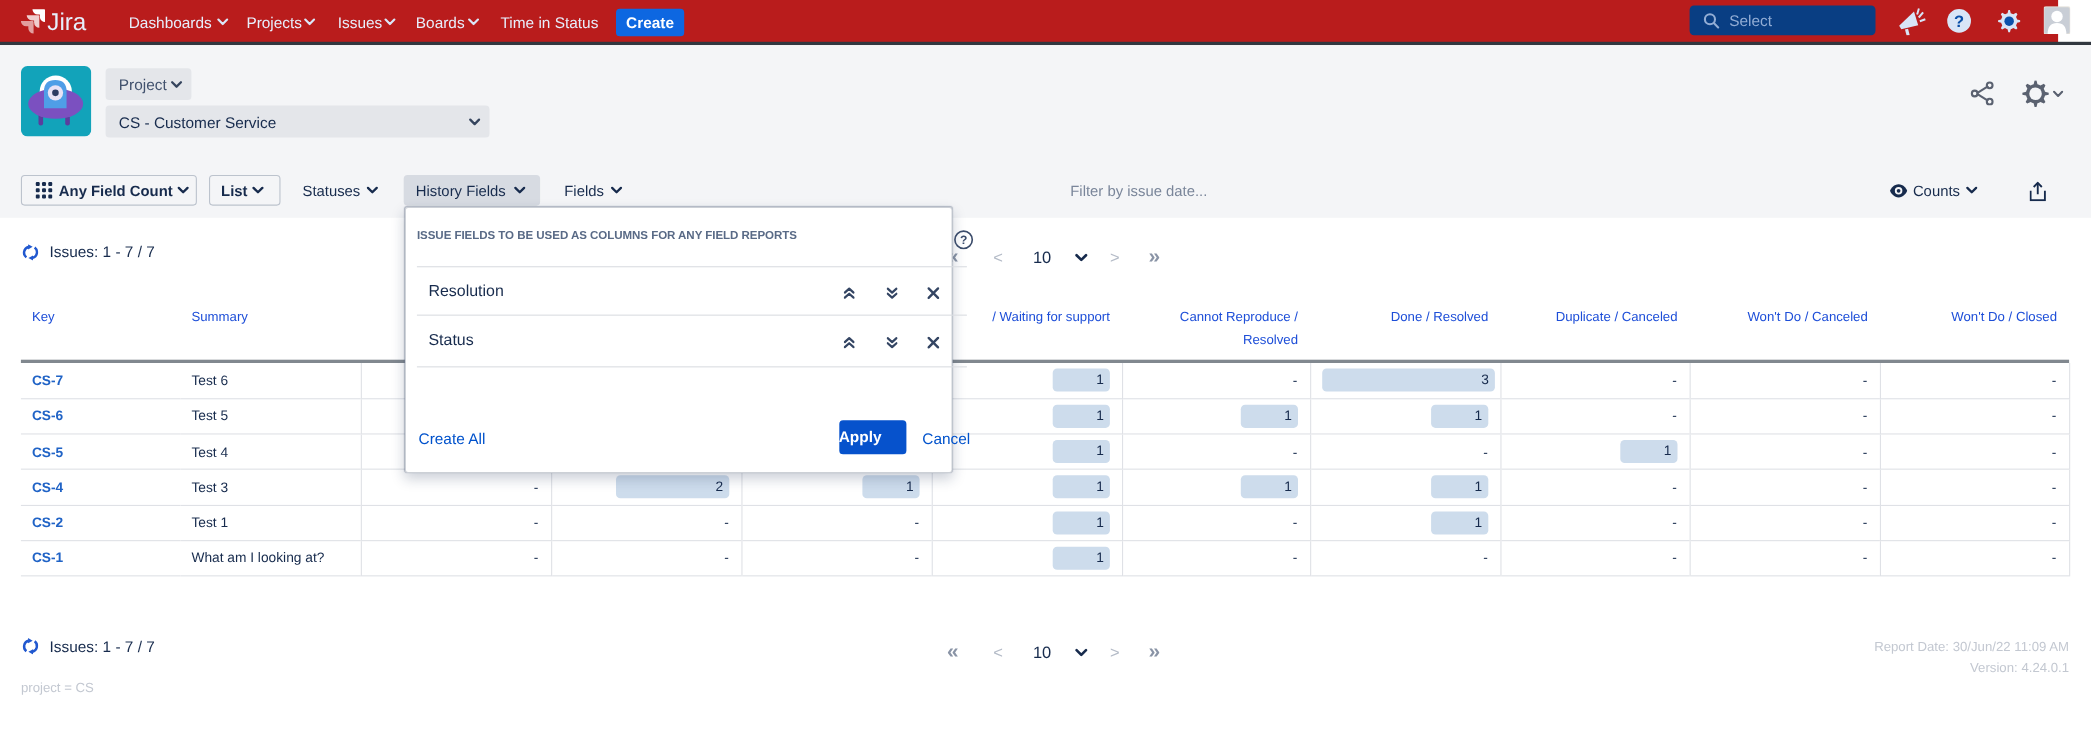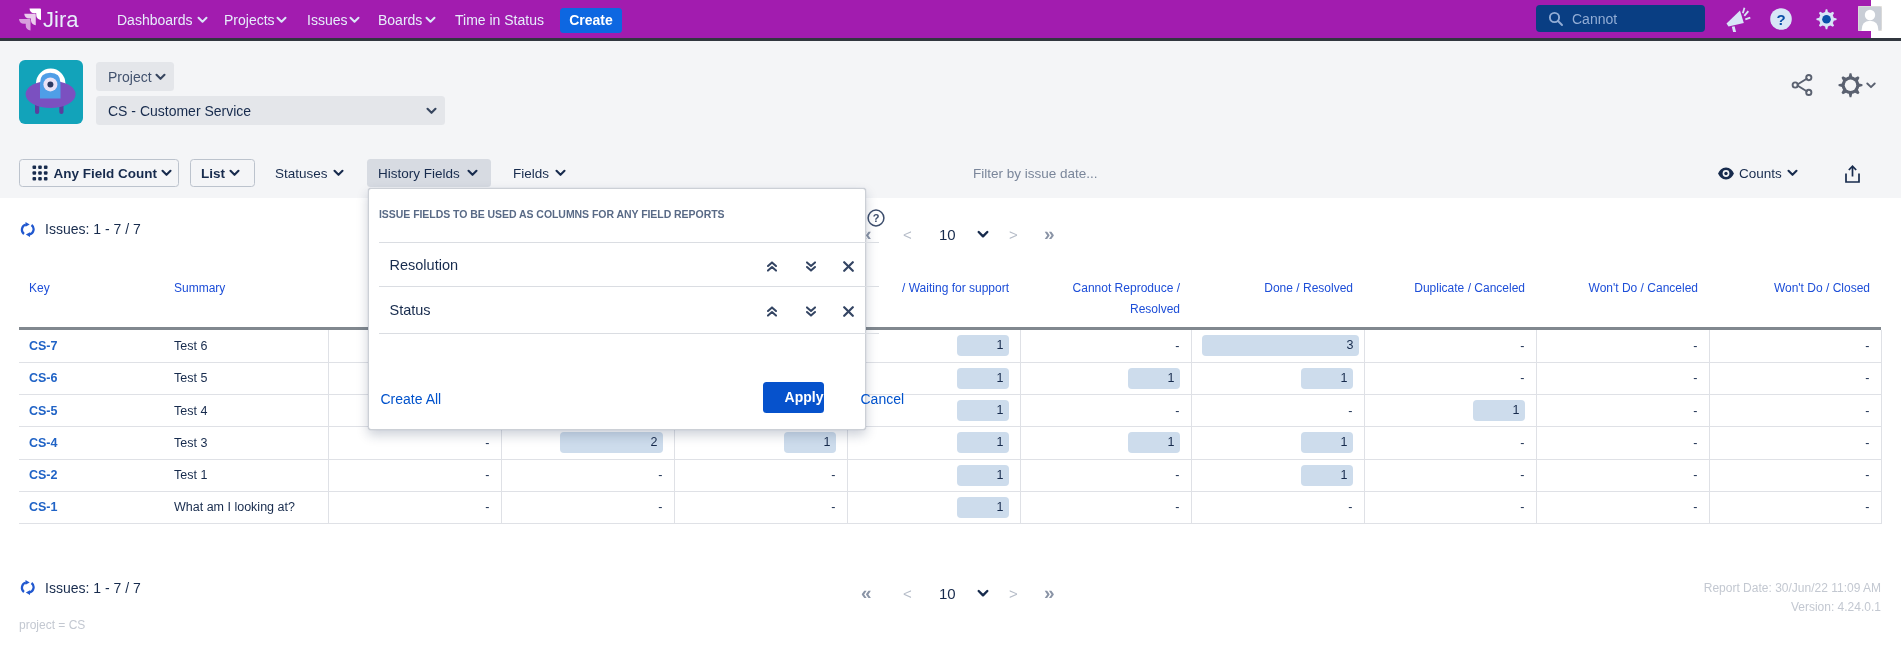--- a/index.html
+++ b/index.html
@@ -2,21 +2,21 @@
 <html><head>
 <meta charset="utf-8">
 <style>
   * { margin:0; padding:0; box-sizing:border-box; }
   html,body { width:1901px; height:663px; overflow:hidden; background:#fff;
     font-family:"Liberation Sans", sans-serif; }
   .abs { position:absolute; }
 
   
   #nav { position:absolute; left:0; top:0; width:1871px; height:41px;
-    background:#a21caf; border-bottom:0; }
+    background:#b91c1c; border-bottom:0; }
   #nav .darkline { position:absolute; left:0; top:38px; width:1901px; height:3px; background:#31373f; }
   .navtxt { position:absolute; color:#e7eefb; font-size:14px; line-height:14px; }
   #create { position:absolute; left:560px; top:8px; width:62px; height:25px; background:#0d67e1;
     border-radius:3.5px; color:#fff; font-size:14px; text-align:center; line-height:25px; font-weight:bold;}
   #search { position:absolute; left:1536px; top:5px; width:169px; height:27px; background:#093e83; border-radius:4px; }
   #search span { position:absolute; left:36px; top:6px; color:#92add5; font-size:14px; }
 
   
   #strip { position:absolute; left:0; top:41px; width:1901px; height:157px; background:#f4f5f7; }
   #pavatar { position:absolute; left:19px; top:60px; }
@@ -61,21 +61,21 @@
     border:1px solid #ccd0d6; border-radius:3px; box-shadow:0 5px 12px rgba(23,43,77,.22), 0 0 1px rgba(9,30,66,.3);
     z-index:20; }
   #popup .title { position:absolute; left:10.5px; top:19px; font-size:10.5px; font-weight:bold; color:#596a86; letter-spacing:-0.05px; }
   #popup .hr { position:absolute; left:10px; width:500px; height:1px; background:#dadde2; }
   #popup .rowtxt { position:absolute; left:21px; font-size:14.5px; color:#172b4d; }
   #popup .dashed { position:absolute; left:11px; top:153.5px; width:501px; height:29.5px;
     border:1px dashed #bac1cb; border-radius:3px; }
   #popup .dashed span { position:absolute; left:10px; top:6px; font-size:14px; color:#6c7a90; }
   .link { color:#0052cc; font-size:14px; }
   #applybtn { position:absolute; left:394px; top:193px; width:61px; height:30.5px; background:#0652cc;
-    border-radius:3.5px; color:#fff; font-weight:bold; font-size:14px; text-align:right; line-height:30.5px; }
+    border-radius:3.5px; color:#fff; font-weight:bold; font-size:14px; text-align:left; line-height:30.5px; }
 </style>
 </head>
 <body>
 
 <div id="nav">
   <svg class="abs" style="left:19px;top:8px" width="22" height="23" viewBox="0 0 24 24">
     <path fill="#fff" d="M23.01 0H11.46a5.22 5.22 0 0 0 5.21 5.22h2.13v2.05A5.22 5.22 0 0 0 24 12.48V1a1 1 0 0 0-.99-1z"></path>
     <path fill="#fff" fill-opacity="0.78" d="M17.29 5.76H5.74a5.22 5.22 0 0 0 5.21 5.21h2.13v2.06a5.22 5.22 0 0 0 5.22 5.21V6.76a1 1 0 0 0-1.01-1z"></path>
     <path fill="#fff" fill-opacity="0.58" d="M11.57 11.51H0a5.22 5.22 0 0 0 5.23 5.22h2.13v2.06A5.22 5.22 0 0 0 12.58 24V12.52a1 1 0 0 0-1.01-1.01z"></path>
   </svg>
@@ -124,21 +124,21 @@
   <svg class="abs" style="left:1858px;top:6px" width="24" height="25" viewBox="0 0 24 25">
     <rect width="24" height="25" rx="2" fill="#c9ced6" stroke="#e9e5dc" stroke-width="1"></rect>
     <circle cx="12" cy="9" r="5.2" fill="#fff"></circle>
     <path d="M3.5 25 Q3.5 14.8 12 14.8 Q20.5 14.8 20.5 25 Z" fill="#fff"></path>
   </svg>
   <div id="search">
     <svg class="abs" style="left:12px;top:6px" width="16" height="16" viewBox="0 0 16 16">
       <circle cx="6.5" cy="6.5" r="4.6" fill="none" stroke="#92add5" stroke-width="1.9"></circle>
       <line x1="10" y1="10" x2="14" y2="14" stroke="#92add5" stroke-width="1.9" stroke-linecap="round"></line>
     </svg>
-    <span>Cannot</span>
+    <span>Select</span>
   </div>
   <div class="darkline"></div>
 </div>
 
 <div id="strip"></div>
 
 <svg id="pavatar" width="64" height="64" viewBox="0 0 64 64">
   <rect x="0" y="0" width="64" height="64" rx="6" fill="#12a3ba"></rect>
   <circle cx="31.7" cy="23.3" r="14.7" fill="#fff"></circle>
   <rect x="16" y="42" width="4.2" height="12" rx="2" fill="#5b3d9e"></rect>
@@ -435,14 +435,14 @@
     <svg class="abs" style="left:474px;top:117px" width="11" height="11" viewBox="0 0 11 11">
         <g stroke="#344563" stroke-width="2.2" stroke-linecap="round">
           <line x1="1.2" y1="1.2" x2="9.8" y2="9.8"></line>
           <line x1="9.8" y1="1.2" x2="1.2" y2="9.8"></line>
         </g>
       </svg>
   </span>
   <div class="hr" style="top:143.5px"></div>
   <span class="link abs" style="left:12px;top:202px;">Create All</span>
   <div id="applybtn">Apply</div>
-  <span class="link abs" style="left:470px;top:202px;margin-left:22px;">Cancel</span>
+  <span class="link abs" style="left:470px;top:202px;">Cancel</span>
 </div>
 
 </body></html>

